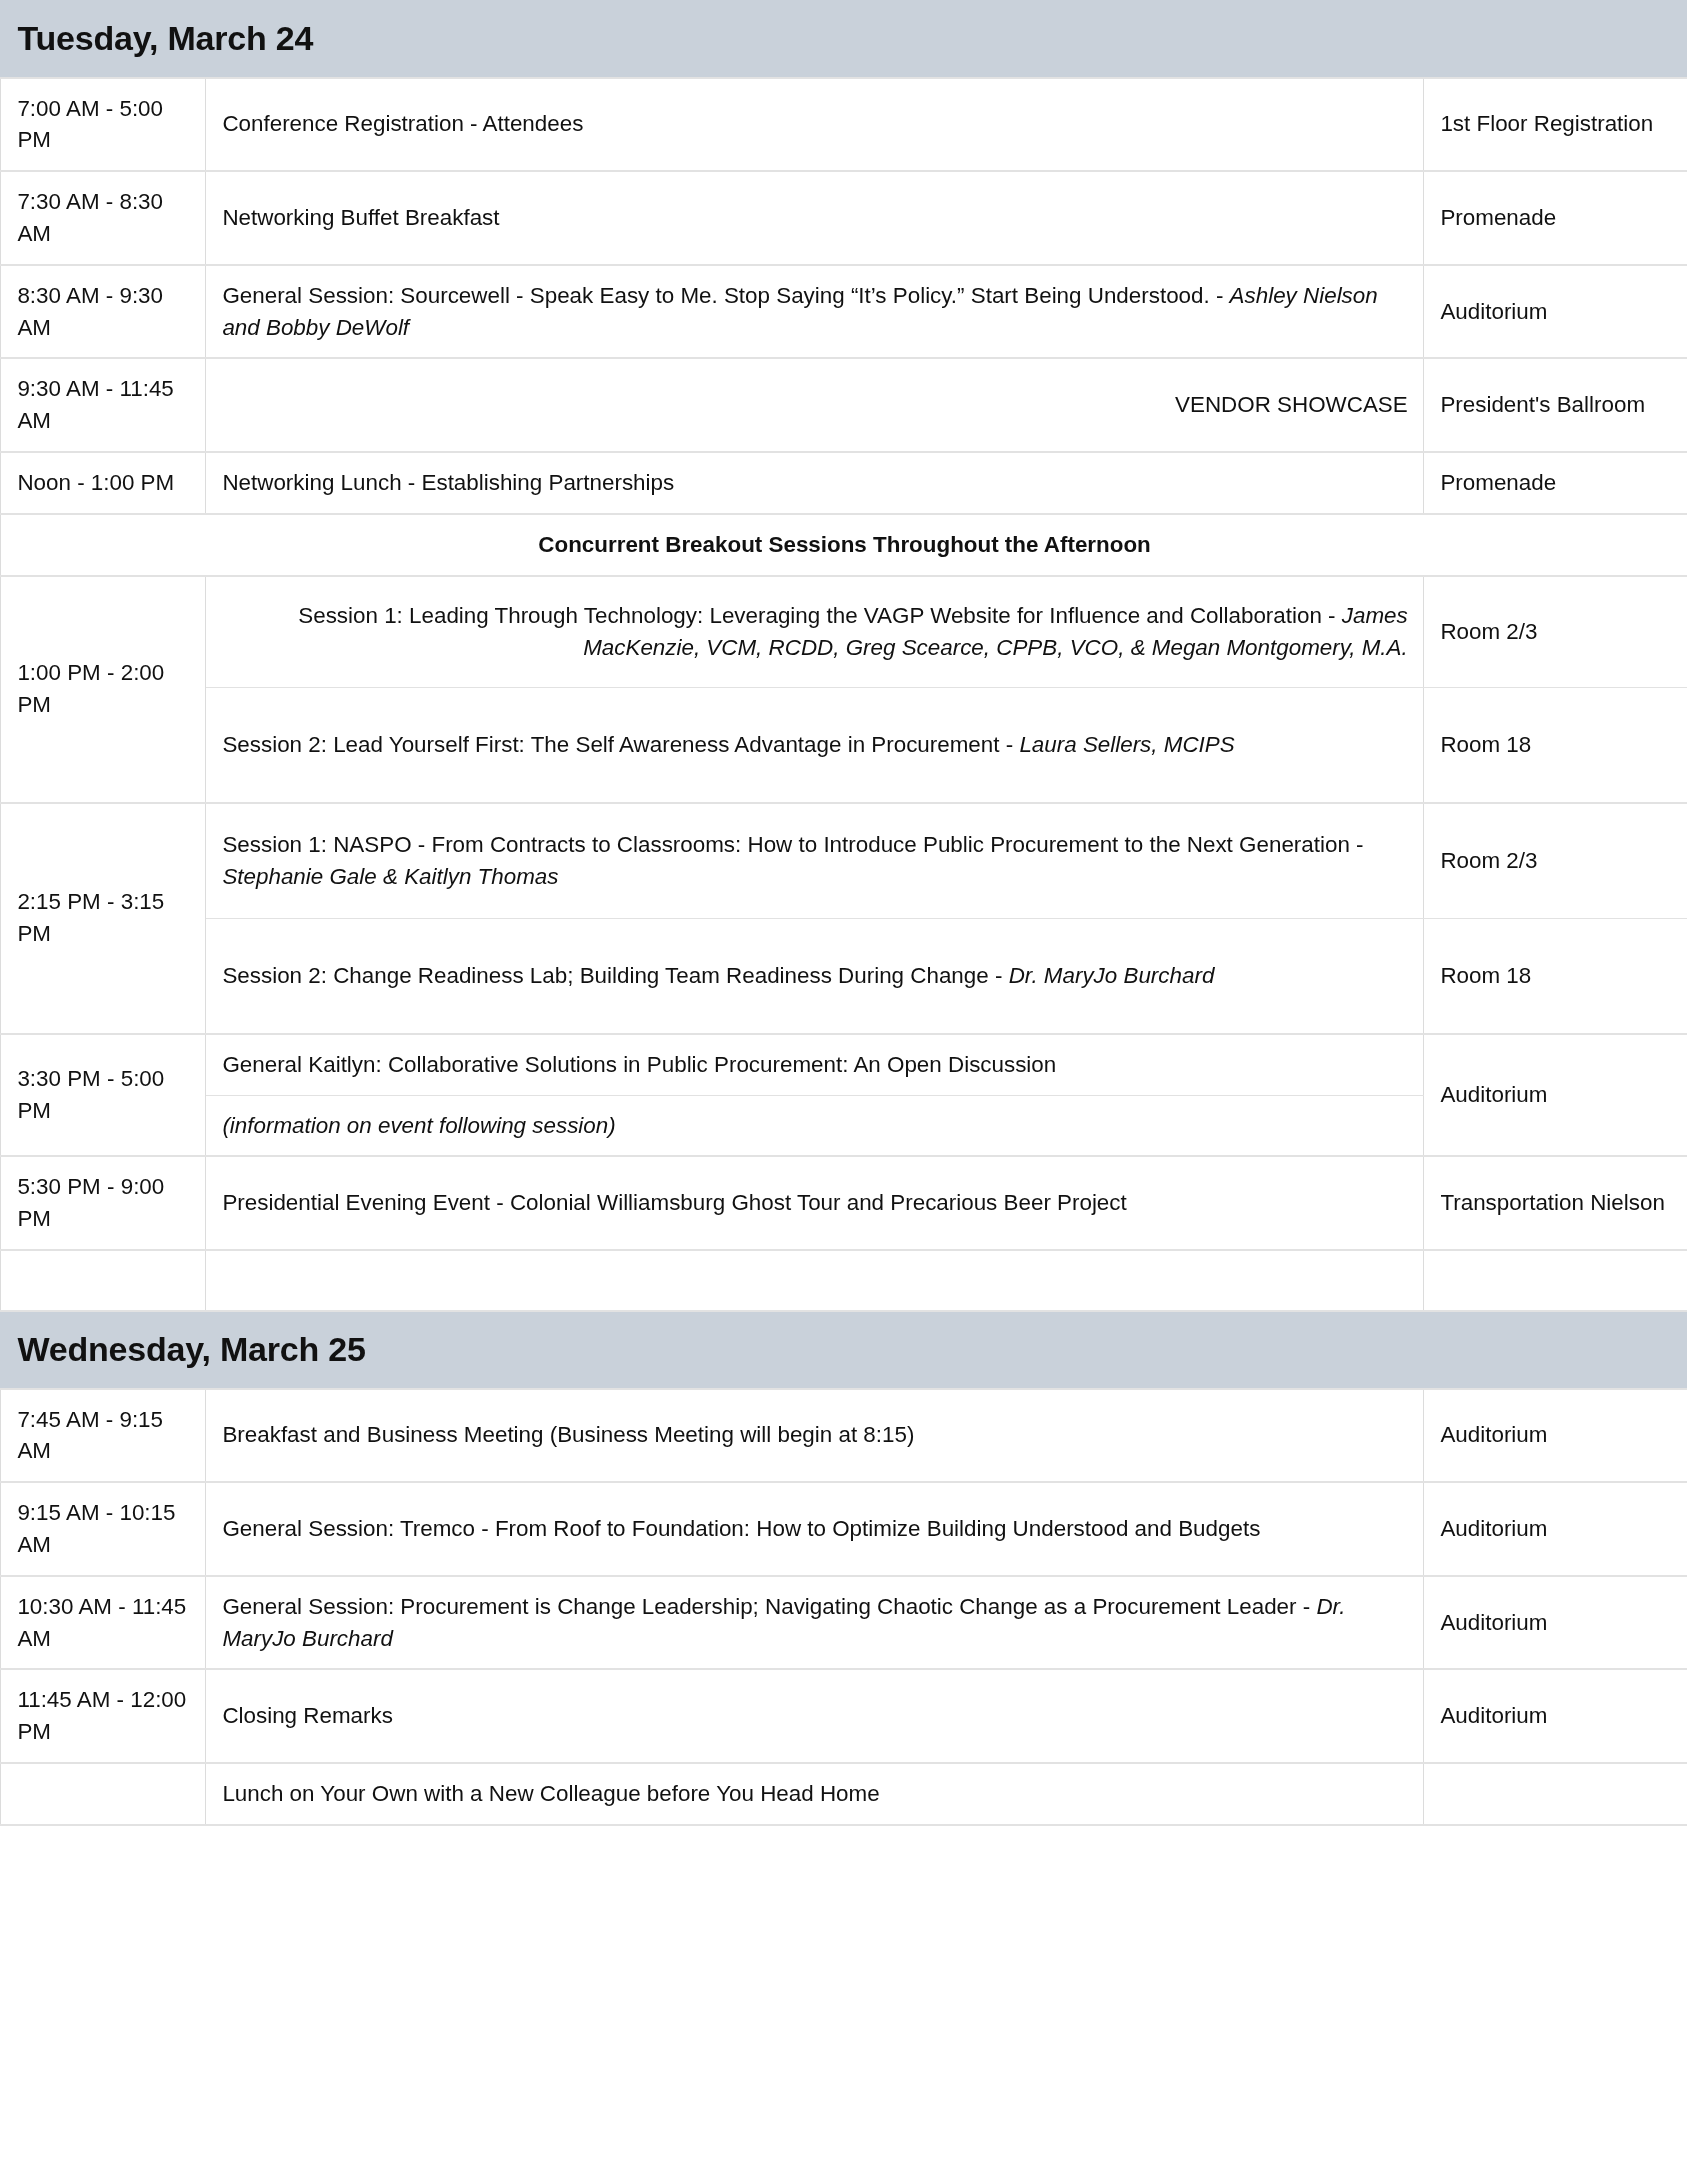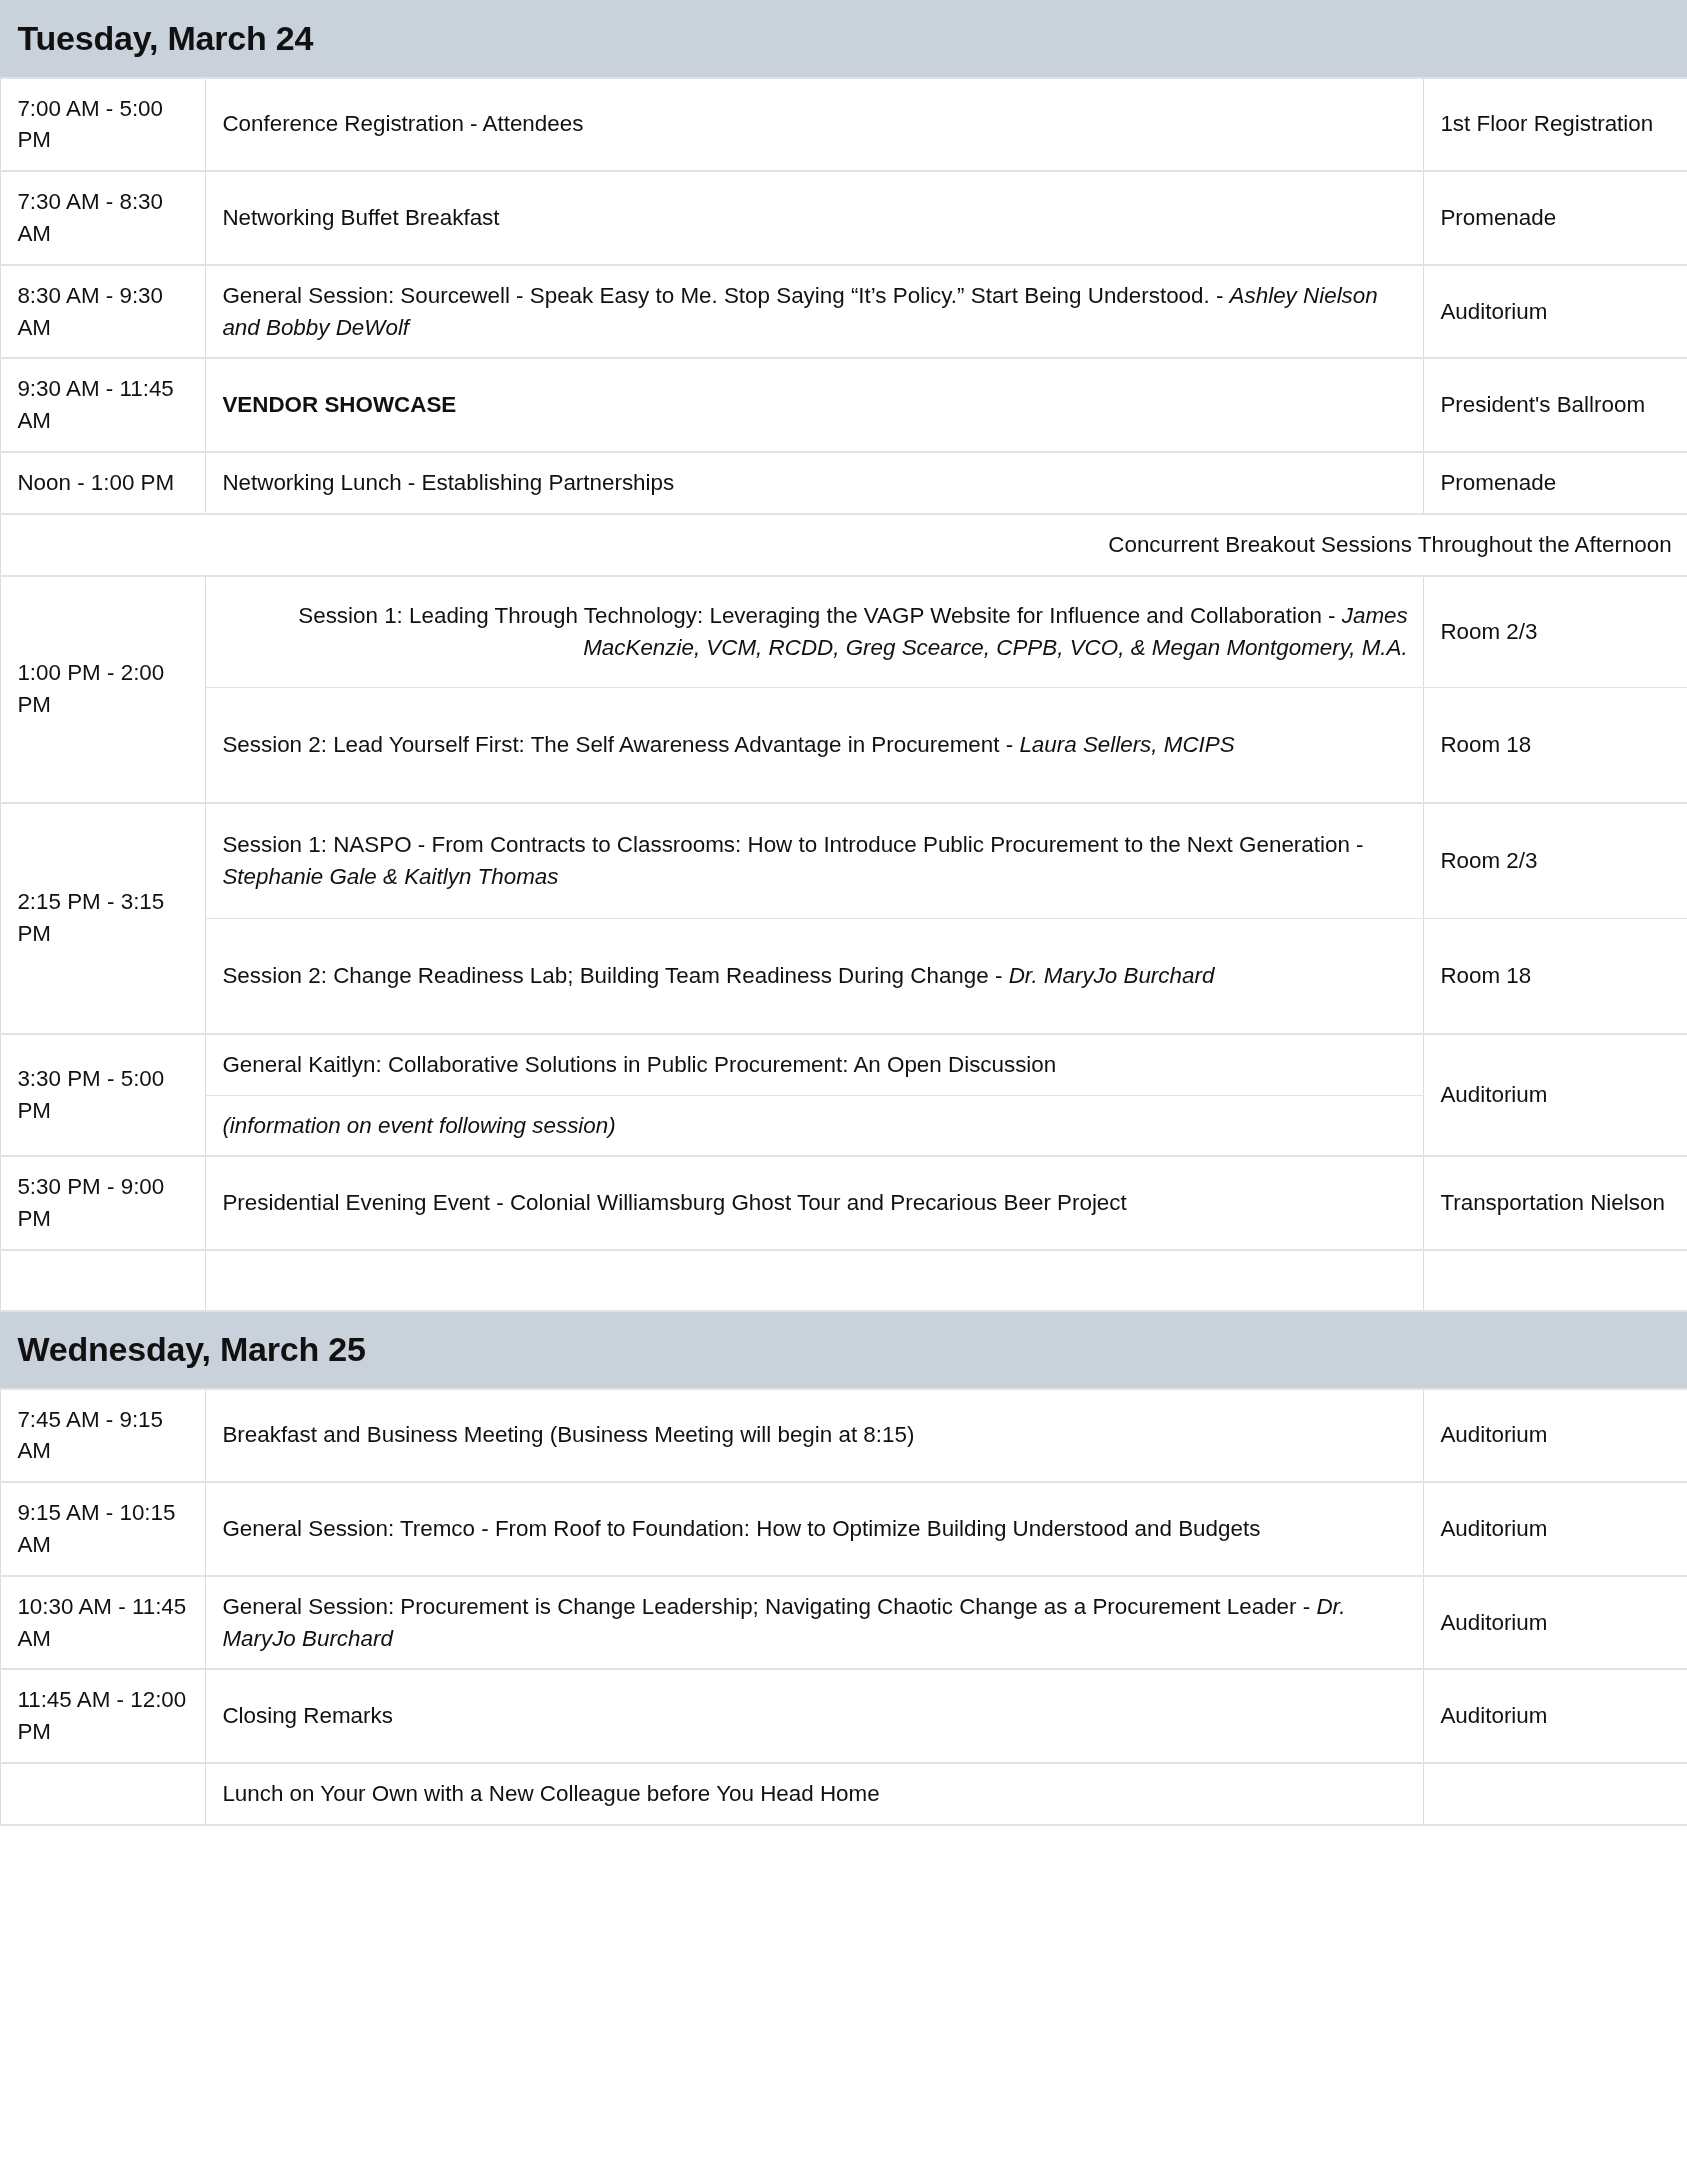--- a/index.html
+++ b/index.html
@@ -54,26 +54,26 @@
   .time-cell {
     vertical-align: middle;
     padding-right: 8.7px;
     border-radius: 6px;
   }
 
   .event-cell { vertical-align: middle; }
   .place-cell { vertical-align: middle; }
 
   .center-bold {
-    text-align: left;
-    font-weight: bold;
-  }
-  .banner-cell {
     text-align: right;
     font-weight: normal;
+  }
+  .banner-cell {
+    text-align: center;
+    font-weight: bold;
     padding-top: 25px;
     padding-bottom: 26px;
   }
   .italic { font-style: italic; }
   .spacer-row td { height: 59px; padding: 0; }
 
   .tall-1 { height: 82px; text-align: right; }
   .tall-2 { height: 86px; }
 </style>
 </head>

